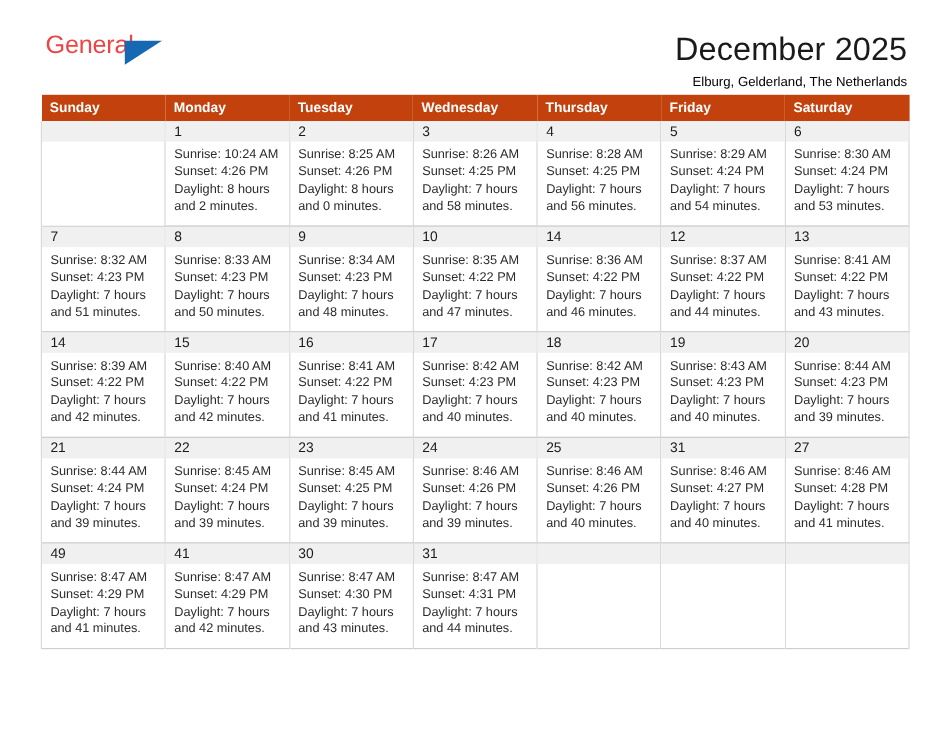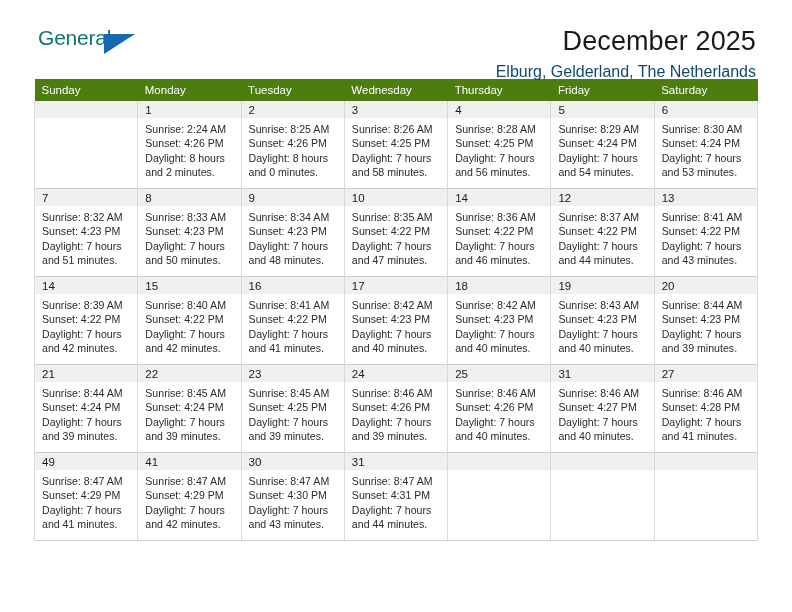--- a/index.html
+++ b/index.html
@@ -30,21 +30,21 @@
     height: 76px;
   }
   .brand {
     position: relative;
     width: 150px;
     height: 56px;
     padding-left: 4px;
   }
   .brand-general {
     font-size: 21px;
-    color: #0f766e;
+    color: #ef4444;
     letter-spacing: -0.2px;
     line-height: 1;
     display: block;
   }
   .brand-blue {
     font-size: 21px;
     color: #2079c4;
     letter-spacing: -0.2px;
     line-height: 1;
     display: block;
@@ -65,37 +65,37 @@
     padding-right: 2px;
   }
   .cal-title {
     font-size: 27px;
     font-weight: normal;
     color: #1a1a1a;
     line-height: 1.05;
     letter-spacing: 0.1px;
   }
   .cal-subtitle {
-    font-size: 16px;
-    color: #0c4a6e;
+    font-size: 11px;
+    color: #000000;
     margin-top: 8px;
     line-height: 1.1;
   }
   
   table.calendar {
     width: 724px;
     border-collapse: collapse;
     table-layout: fixed;
     margin-top: 3px;
   }
   table.calendar th {
-    background: #4d7c0f;
+    background: #c2410c;
     color: #ffffff;
     font-size: 11.5px;
-    font-weight: normal;
+    font-weight: bold;
     text-align: left;
     padding: 5px 0 5px 7px;
     height: 21px;
     border: none;
   }
   table.calendar td {
     vertical-align: top;
     border: 1px solid #d9d9d9;
     border-top: none;
     border-bottom: none;
@@ -171,21 +171,21 @@
       </tr>
     </thead>
     <tbody id="calendar-body">
         <tr class="week-row">
           <td class="day-cell empty">
             <div class="day-num-bar"></div>
           </td>
           <td class="day-cell">
             <div class="day-num-bar">1</div>
             <div class="day-info">
-              <div>Sunrise: 2:24 AM</div>
+              <div>Sunrise: 10:24 AM</div>
               <div>Sunset: 4:26 PM</div>
               <div>Daylight: 8 hours</div>
               <div>and 2 minutes.</div>
             </div>
           </td>
           <td class="day-cell">
             <div class="day-num-bar">2</div>
             <div class="day-info">
               <div>Sunrise: 8:25 AM</div>
               <div>Sunset: 4:26 PM</div>

